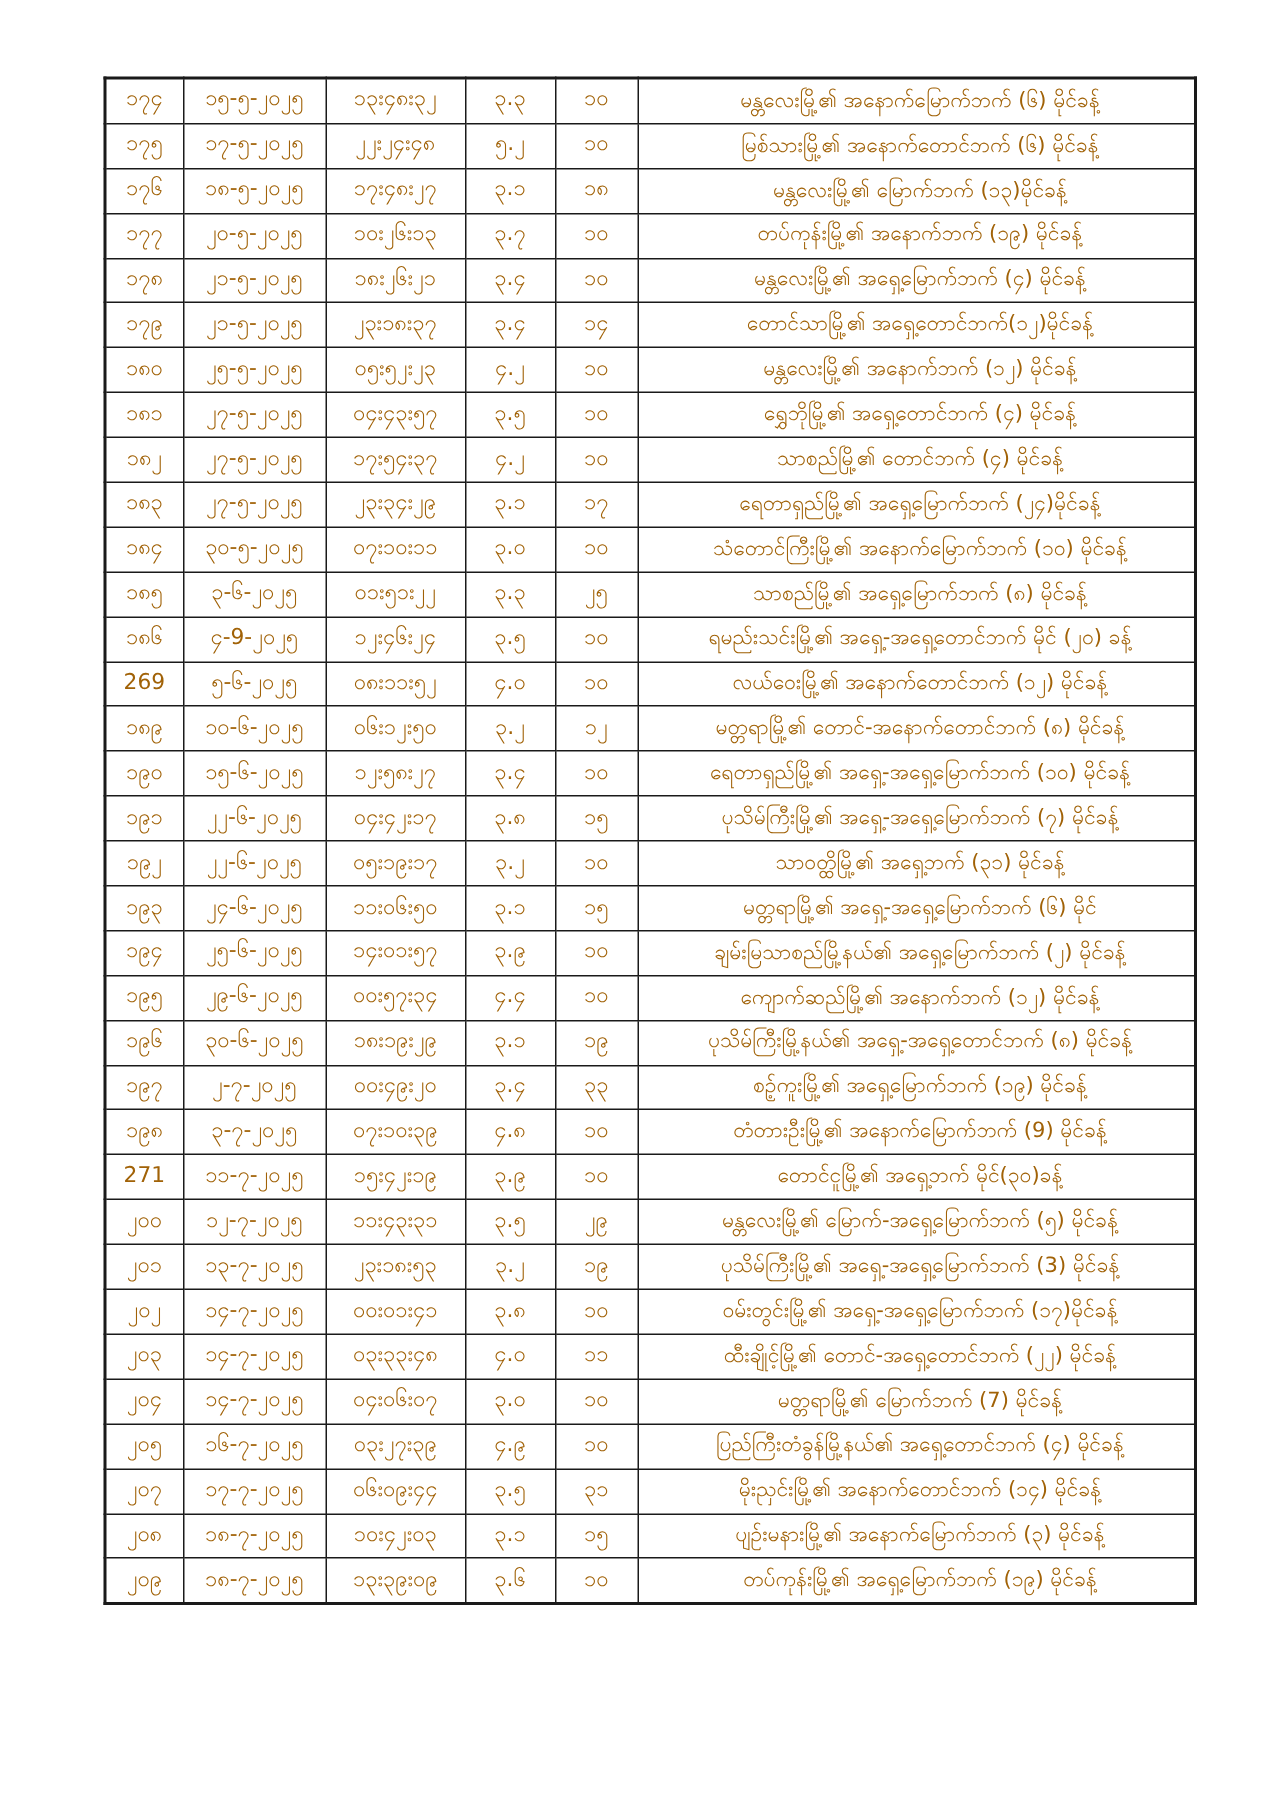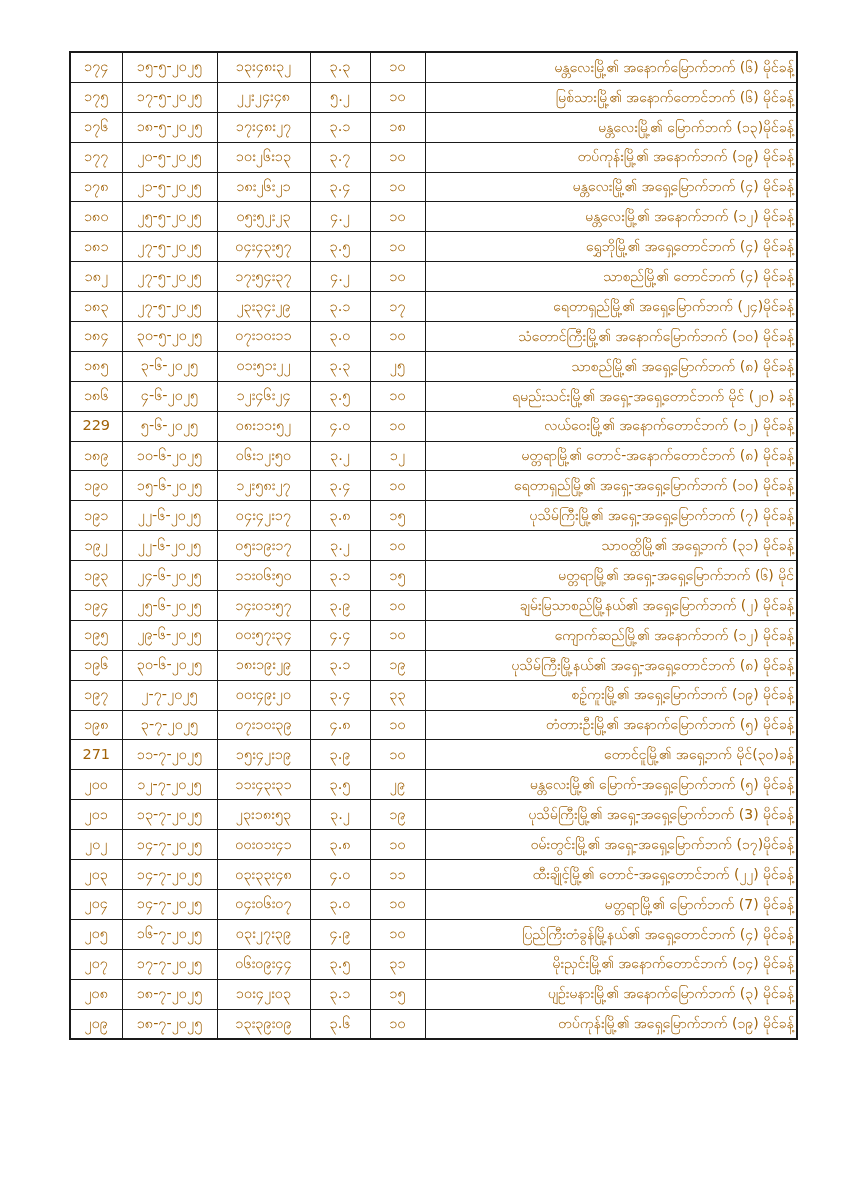--- a/index.html
+++ b/index.html
@@ -31,21 +31,21 @@
     height: 28.9px;
     padding: 0 2px;
     font-size: 14.5px;
     line-height: 1.1;
     vertical-align: middle;
     text-align: center;
     white-space: nowrap;
     overflow: hidden;
   }
   table.quake-table td.c5 {
-    text-align: right;
+    text-align: center;
     padding-left: 7px;
     font-size: 14px;
   }
   col.w0 { width: 52px; }
   col.w1 { width: 95px; }
   col.w2 { width: 93px; }
   col.w3 { width: 60px; }
   col.w4 { width: 55px; }
   col.w5 { width: 372px; }
 </style>
@@ -97,20 +97,28 @@
         </tr>
         <tr>
           <td class="c0">၁၇၈</td>
           <td class="c1">၂၁-၅-၂၀၂၅</td>
           <td class="c2">၁၈း၂၆း၂၁</td>
           <td class="c3">၃.၄</td>
           <td class="c4">၁၀</td>
           <td class="c5">မန္တလေးမြို့၏ အရှေ့မြောက်ဘက် (၄) မိုင်ခန့်</td>
         </tr>
         <tr>
+          <td class="c0">၁၇၉</td>
+          <td class="c1">၂၁-၅-၂၀၂၅</td>
+          <td class="c2">၂၃း၁၈း၃၇</td>
+          <td class="c3">၃.၄</td>
+          <td class="c4">၁၄</td>
+          <td class="c5">တောင်သာမြို့၏ အရှေ့တောင်ဘက်(၁၂)မိုင်ခန့်</td>
+        </tr>
+        <tr>
           <td class="c0">၁၈၀</td>
           <td class="c1">၂၅-၅-၂၀၂၅</td>
           <td class="c2">၀၅း၅၂း၂၃</td>
           <td class="c3">၄.၂</td>
           <td class="c4">၁၀</td>
           <td class="c5">မန္တလေးမြို့၏ အနောက်ဘက် (၁၂) မိုင်ခန့်</td>
         </tr>
         <tr>
           <td class="c0">၁၈၁</td>
           <td class="c1">၂၇-၅-၂၀၂၅</td>
@@ -146,28 +154,28 @@
         <tr>
           <td class="c0">၁၈၅</td>
           <td class="c1">၃-၆-၂၀၂၅</td>
           <td class="c2">၀၁း၅၁း၂၂</td>
           <td class="c3">၃.၃</td>
           <td class="c4">၂၅</td>
           <td class="c5">သာစည်မြို့၏ အရှေ့မြောက်ဘက် (၈) မိုင်ခန့်</td>
         </tr>
         <tr>
           <td class="c0">၁၈၆</td>
-          <td class="c1">၄-၆-၂၀၂၅</td>
+          <td class="c1">၄-9-၂၀၂၅</td>
           <td class="c2">၁၂း၄၆း၂၄</td>
           <td class="c3">၃.၅</td>
           <td class="c4">၁၀</td>
           <td class="c5">ရမည်းသင်းမြို့၏ အရှေ့-အရှေ့တောင်ဘက် မိုင် (၂၀) ခန့်</td>
         </tr>
         <tr>
-          <td class="c0">229</td>
+          <td class="c0">269</td>
           <td class="c1">၅-၆-၂၀၂၅</td>
           <td class="c2">၀၈း၁၁း၅၂</td>
           <td class="c3">၄.၀</td>
           <td class="c4">၁၀</td>
           <td class="c5">လယ်ဝေးမြို့၏ အနောက်တောင်ဘက် (၁၂) မိုင်ခန့်</td>
         </tr>
         <tr>
           <td class="c0">၁၈၉</td>
           <td class="c1">၁၀-၆-၂၀၂၅</td>
           <td class="c2">၀၆း၁၂း၅၀</td>
@@ -238,21 +246,21 @@
           <td class="c3">၃.၄</td>
           <td class="c4">၃၃</td>
           <td class="c5">စဥ့်ကူးမြို့၏ အရှေ့မြောက်ဘက် (၁၉) မိုင်ခန့်</td>
         </tr>
         <tr>
           <td class="c0">၁၉၈</td>
           <td class="c1">၃-၇-၂၀၂၅</td>
           <td class="c2">၀၇း၁၀း၃၉</td>
           <td class="c3">၄.၈</td>
           <td class="c4">၁၀</td>
-          <td class="c5">တံတားဦးမြို့၏ အနောက်မြောက်ဘက် (၅) မိုင်ခန့်</td>
+          <td class="c5">တံတားဦးမြို့၏ အနောက်မြောက်ဘက် (9) မိုင်ခန့်</td>
         </tr>
         <tr>
           <td class="c0">271</td>
           <td class="c1">၁၁-၇-၂၀၂၅</td>
           <td class="c2">၁၅း၄၂း၁၉</td>
           <td class="c3">၃.၉</td>
           <td class="c4">၁၀</td>
           <td class="c5">တောင်ငူမြို့၏ အရှေ့ဘက် မိုင်(၃၀)ခန့်</td>
         </tr>
         <tr>

